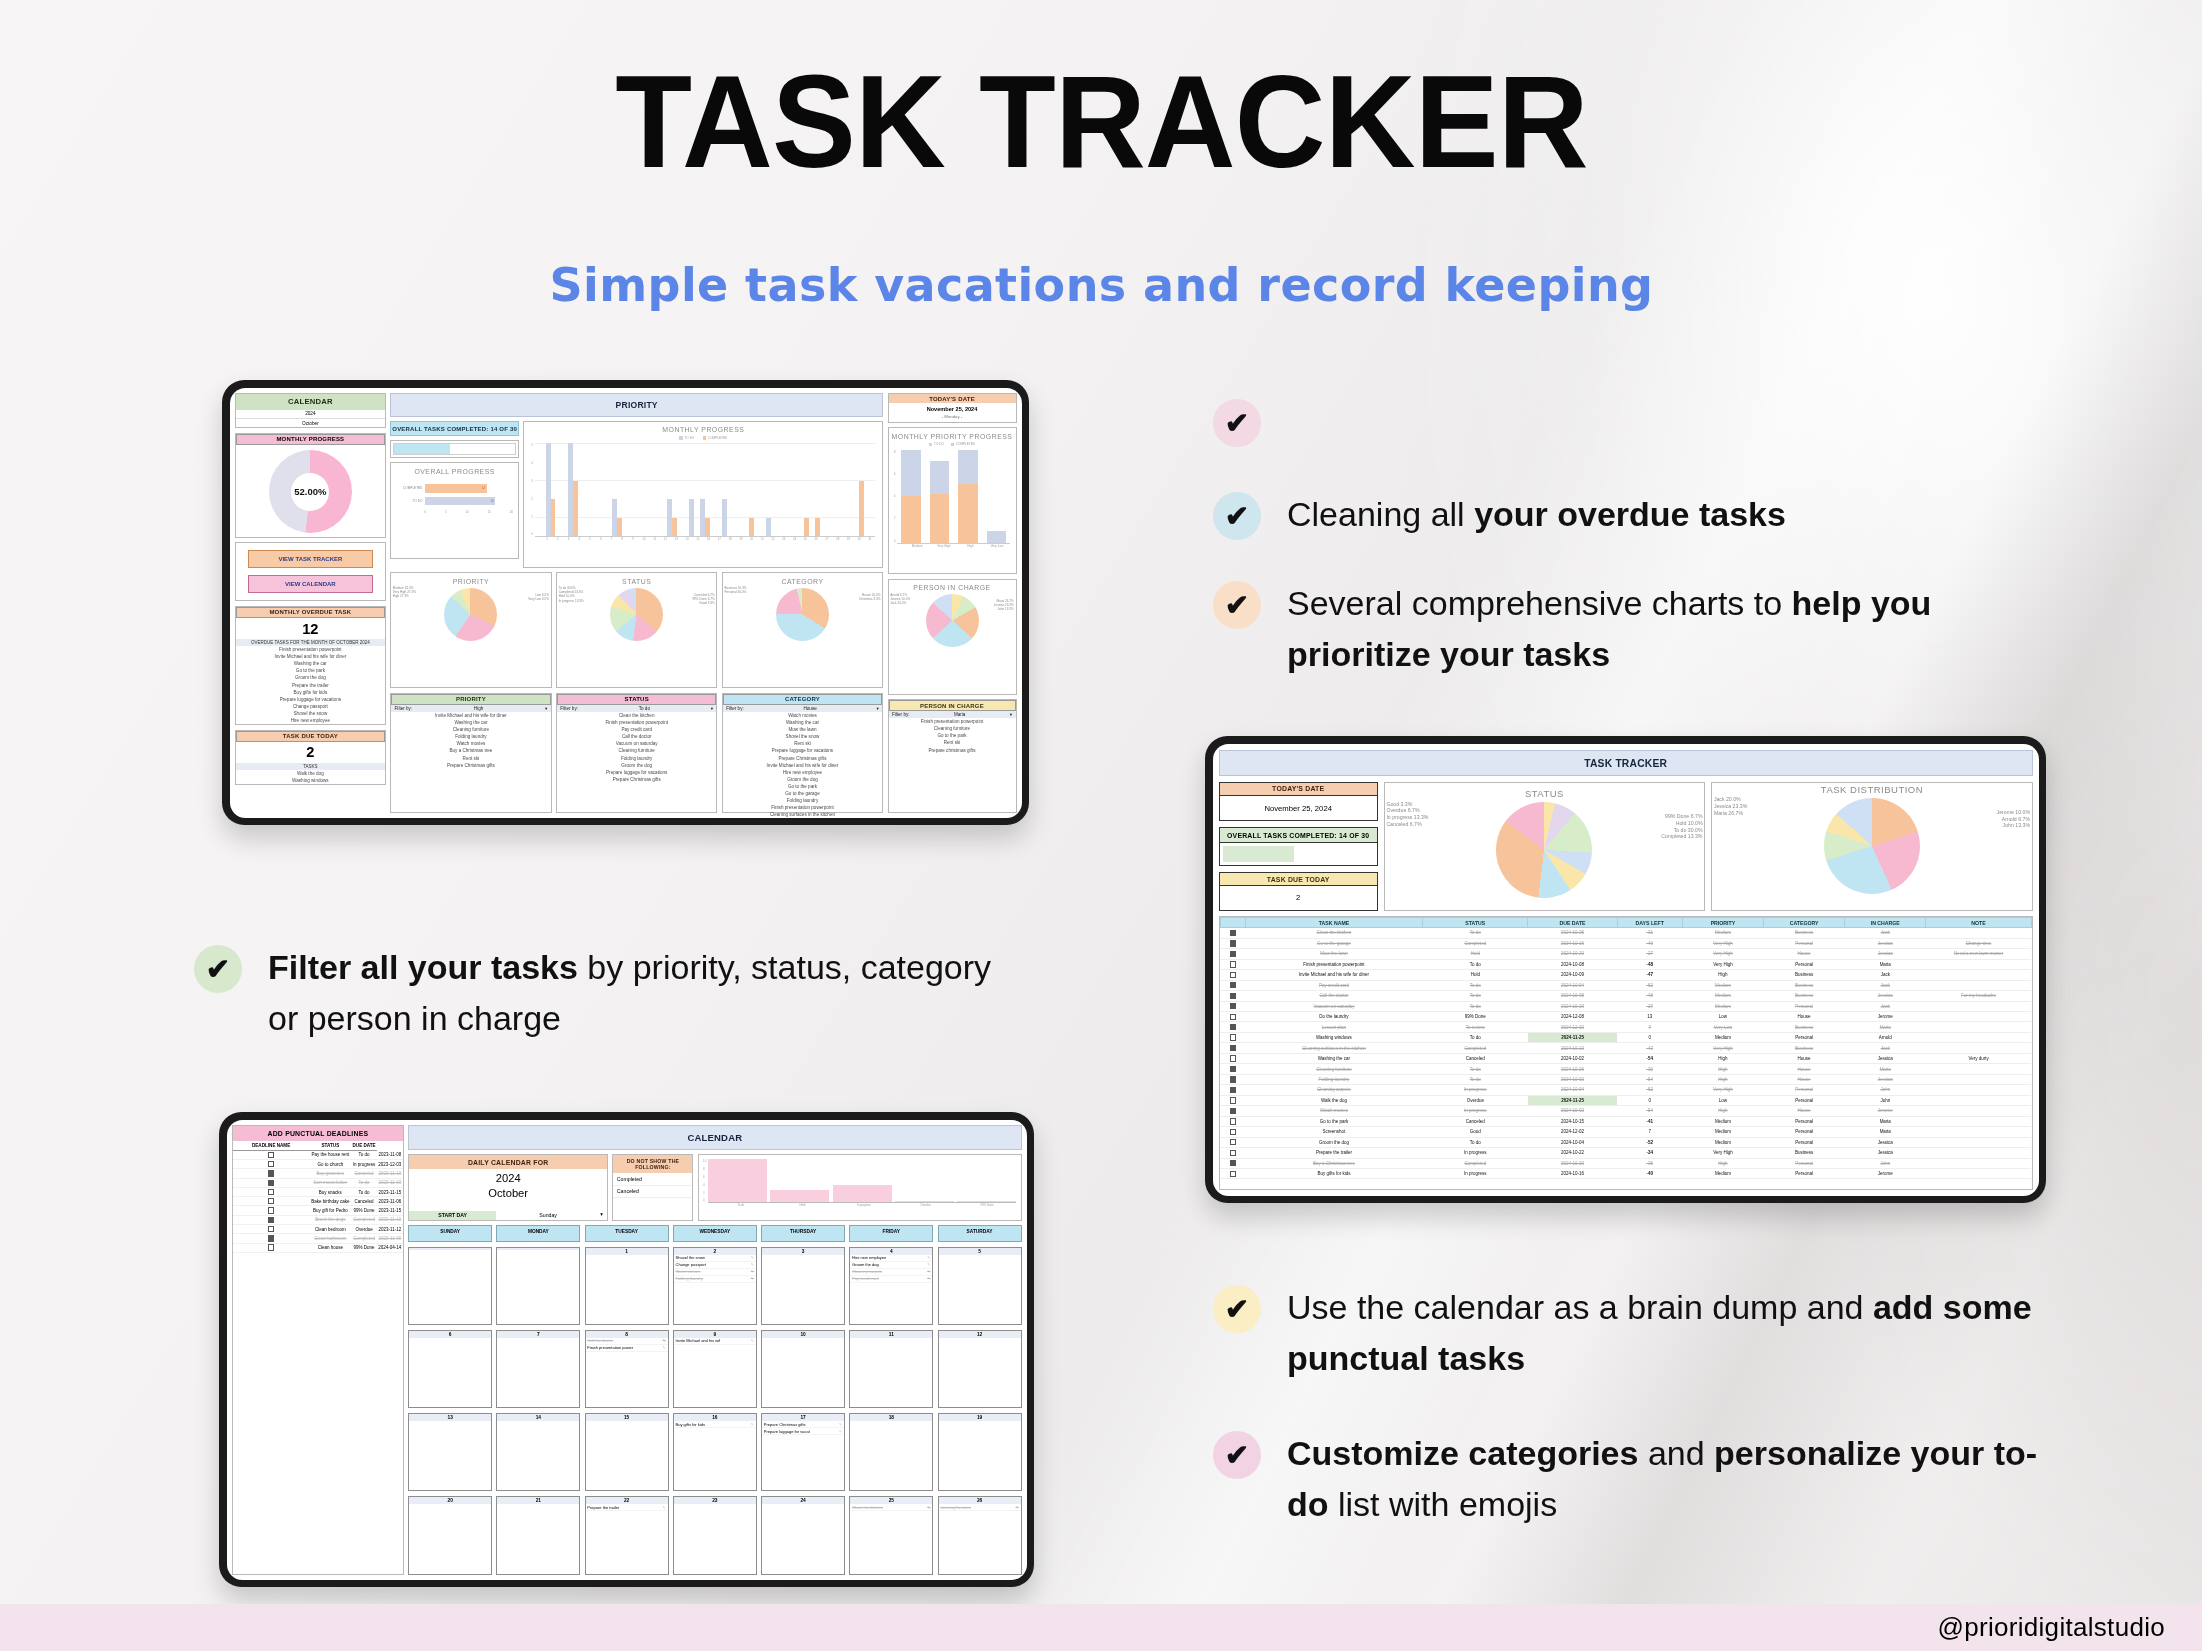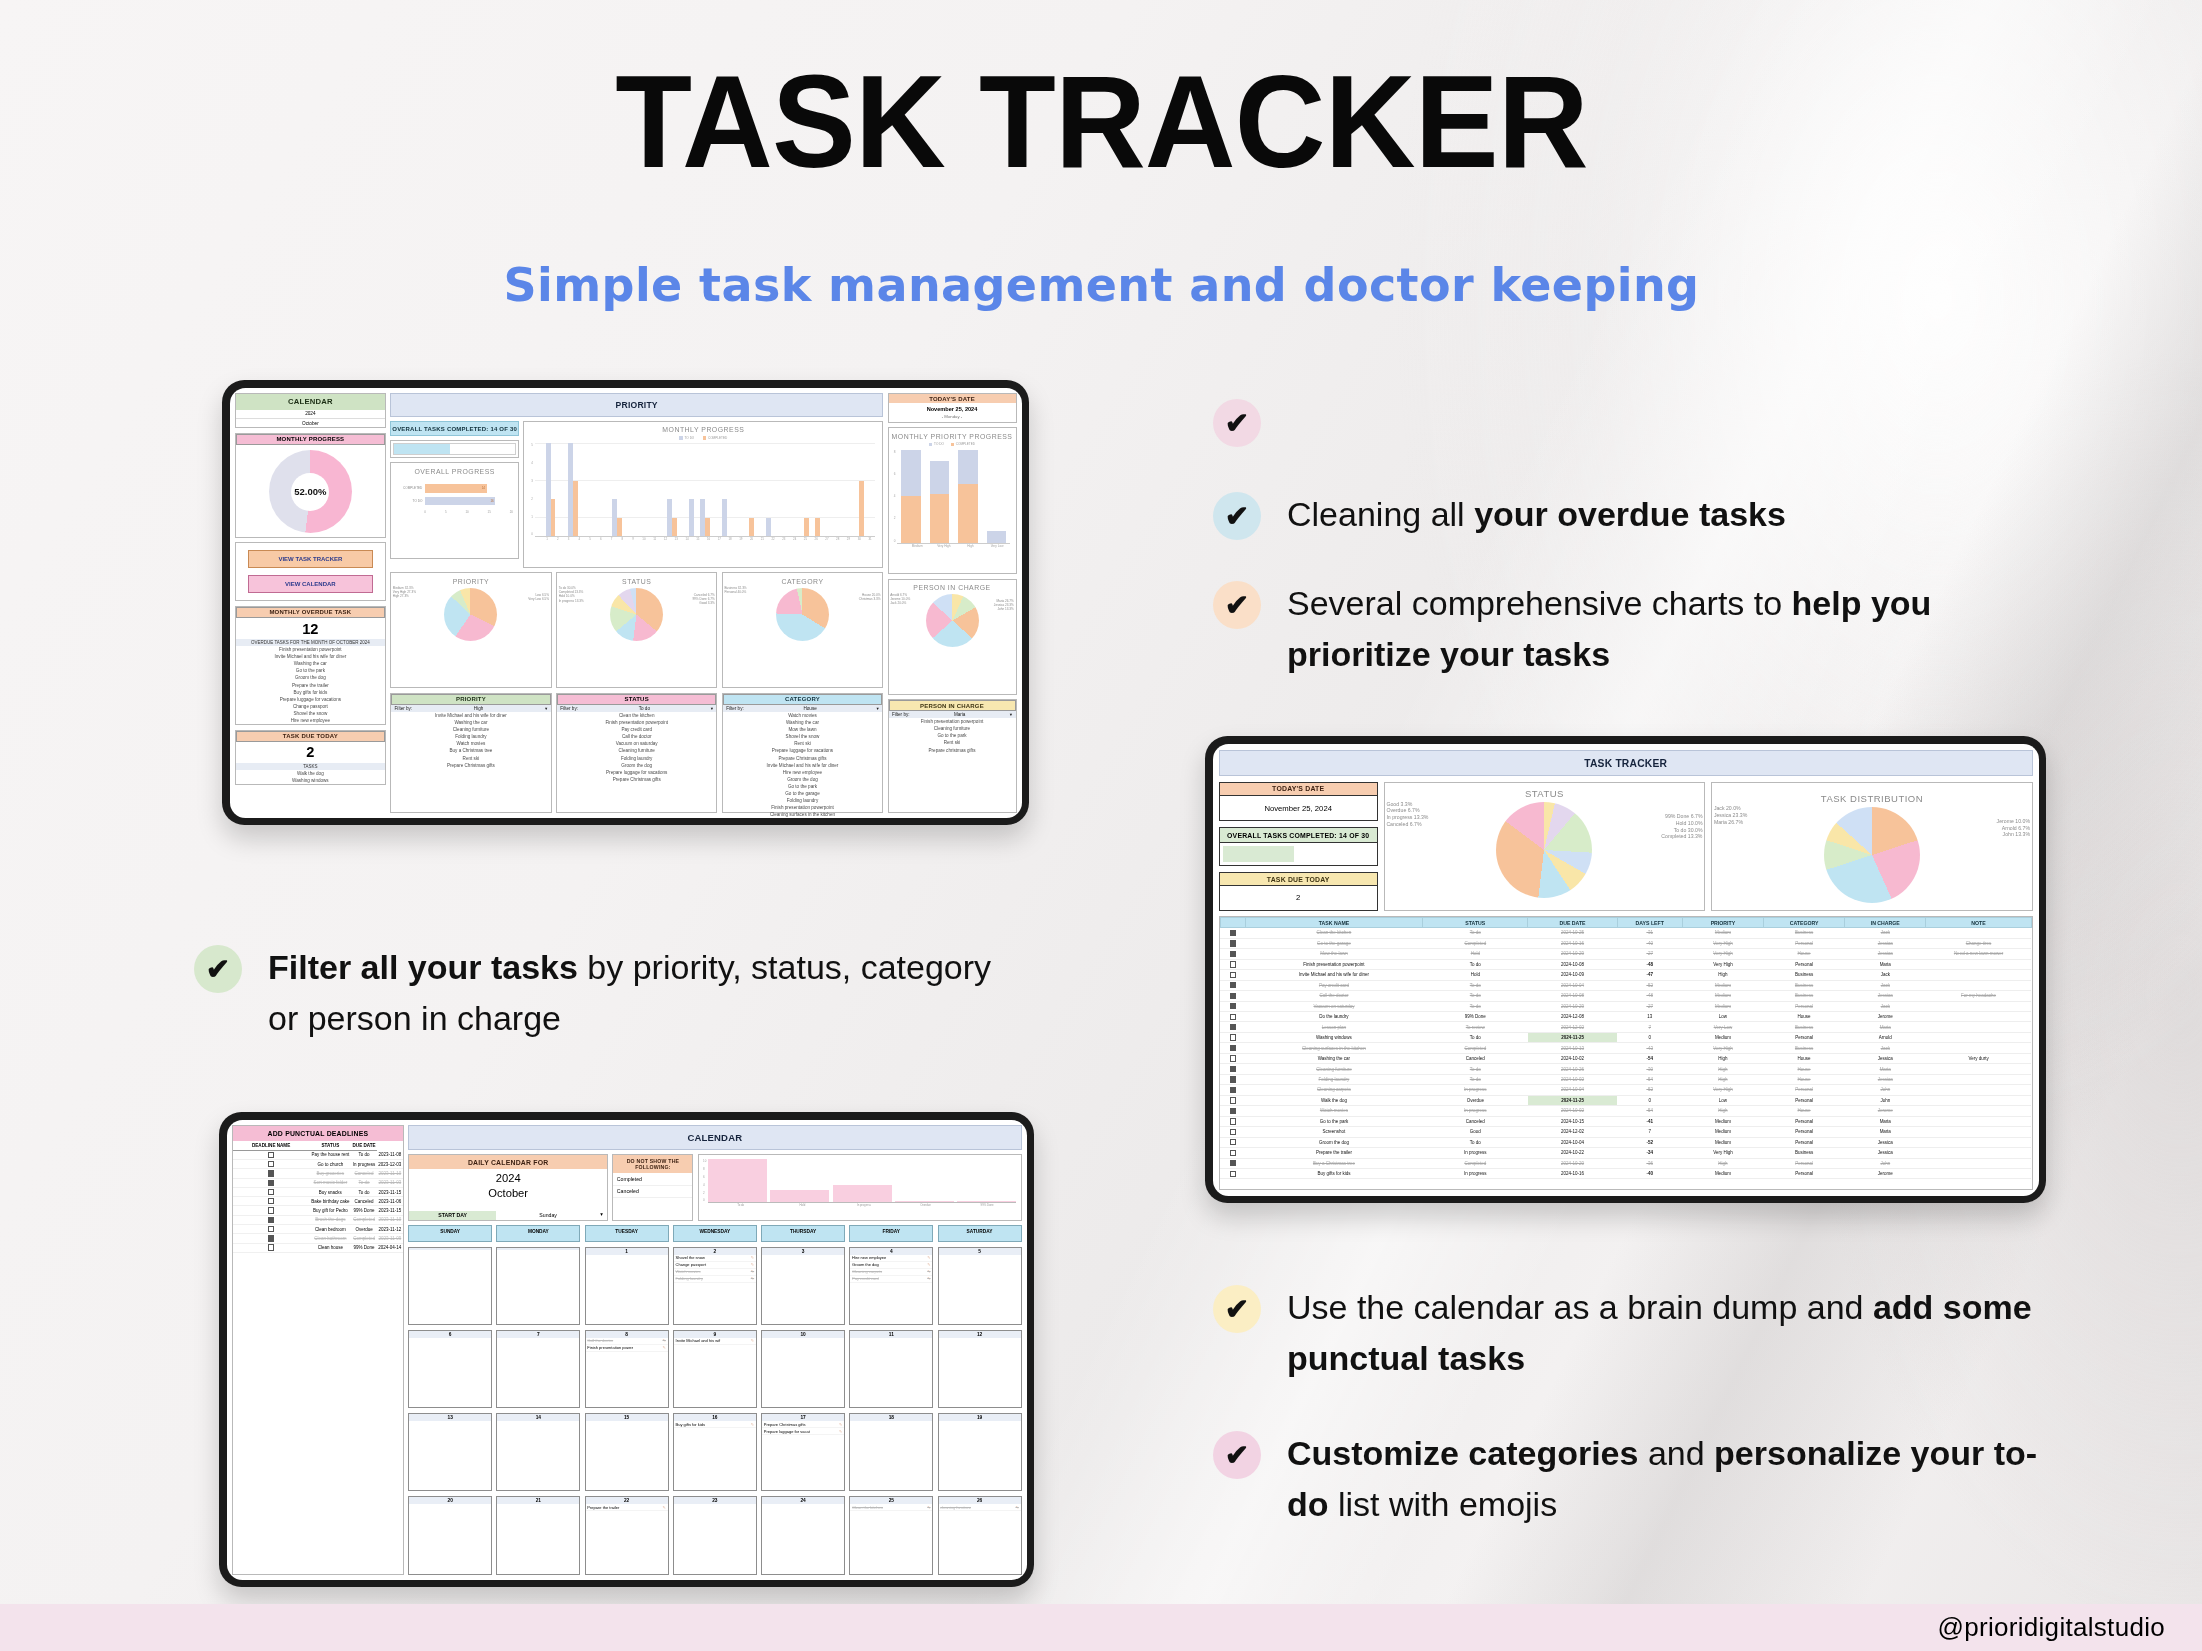--- a/index.html
+++ b/index.html
@@ -88,21 +88,21 @@
   .ev{font-size:4px;padding:0.5px 1.7px;display:flex;justify-content:space-between;gap:1.7px;border-bottom:0.9px solid #f4f4f4;}
   .ev.done{color:#bbb;text-decoration:line-through;}
   .dayhdr{background:#bfe4f2;border:0.9px solid #7fa9b8;font-size:4.8px;font-weight:700;text-align:center;padding:2.2px 0;flex:1;}
 </style>
 </head>
 <body>
 
 <div class="sheen"></div>
 
 <h1 class="title">TASK TRACKER</h1>
-<div class="subtitle">Simple task management and doctor keeping</div>
+<div class="subtitle">Simple task vacations and record keeping</div>
 
 <div class="feat" id="f0" style="left:1213px;top:396px;">
   <div class="tick" style="background: rgb(242, 217, 228);">✔</div>
 </div>
 <div class="feat" id="f1" style="left:1213px;top:489px;">
   <div class="tick" style="background: rgb(207, 230, 238);">✔</div>
     <div class="txt"><span>Cleaning all </span><b>your overdue tasks</b></div>
 </div>
 <div class="feat" id="f2" style="left:1213px;top:578px;">
   <div class="tick" style="background: rgb(250, 223, 200);">✔</div>
@@ -653,21 +653,21 @@
                 <div style="position:absolute;right:1.7px;top:14%;font-size:5.2px;color:#8b8b8b;line-height:1.3;text-align:right;">
                   <div style="white-space:nowrap;">99% Done 6.7%</div>
                   <div style="white-space:nowrap;">Hold 10.0%</div>
                   <div style="white-space:nowrap;">To do 30.0%</div>
                   <div style="white-space:nowrap;">Completed 13.3%</div>
                 </div>
               </div>
             </div>
         </div>
         <div class="panel" style="flex:1;position:relative;">
-          <div class="cap" style="font-size:9.5px;margin-top:10px;" id="c-tdp-title">TASK DISTRIBUTION</div>
+          <div class="cap" style="font-size:9.5px;margin-top:1px;" id="c-tdp-title">TASK DISTRIBUTION</div>
           <div id="c-tdp">
               <div style="position:relative;display:flex;justify-content:center;align-items:center;height:102px;">
                 <div style="width:96px;height:96px;border-radius:50%;background:conic-gradient(#f7c39a 0% 20%,#f7b9d0 20% 43.3%,#bfe4f2 43.3% 70%,#d7ecc9 70% 80%,#f9e6a8 80% 86.7%,#cfe0f5 86.7% 100%);"></div>
                 <div style="position:absolute;left:1.7px;top:1.7px;font-size:5.2px;color:#8b8b8b;line-height:1.3;text-align:left;">
                   <div style="white-space:nowrap;">Jack 20.0%</div>
                   <div style="white-space:nowrap;">Jessica 23.3%</div>
                   <div style="white-space:nowrap;">Maria 26.7%</div>
                 </div>
                 <div style="position:absolute;right:1.7px;top:14%;font-size:5.2px;color:#8b8b8b;line-height:1.3;text-align:right;">
                   <div style="white-space:nowrap;">Jerome 10.0%</div>

